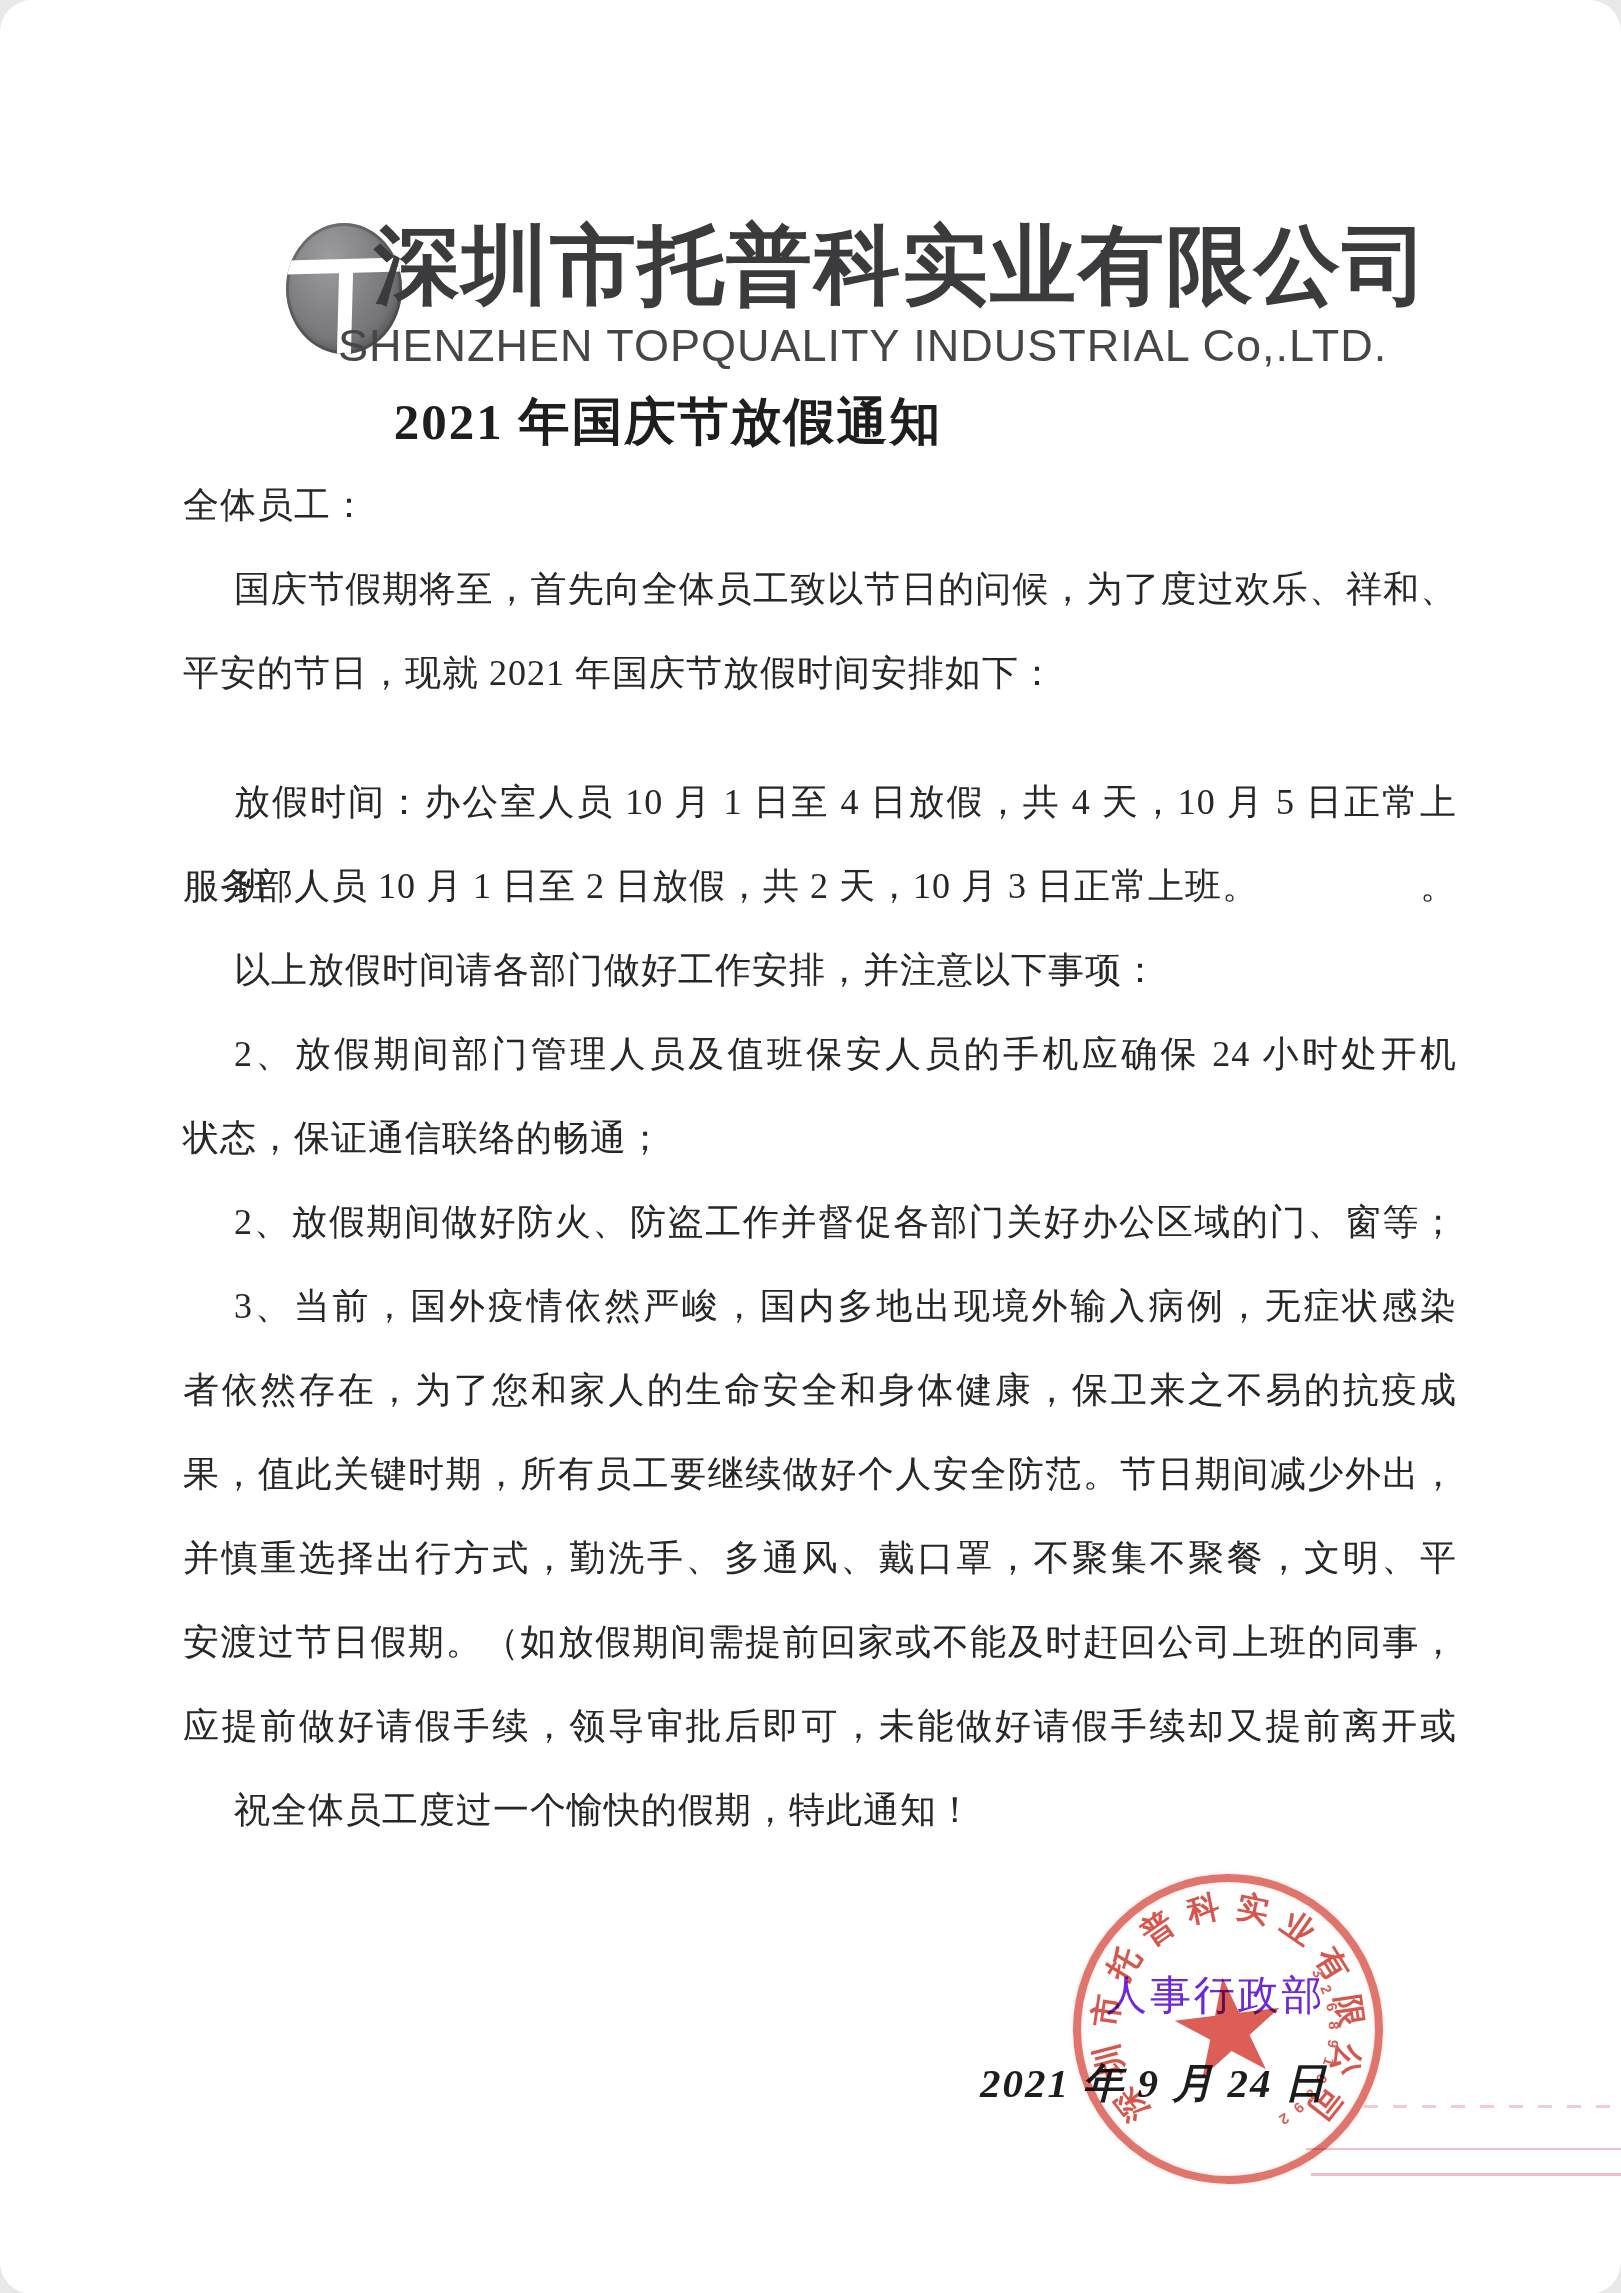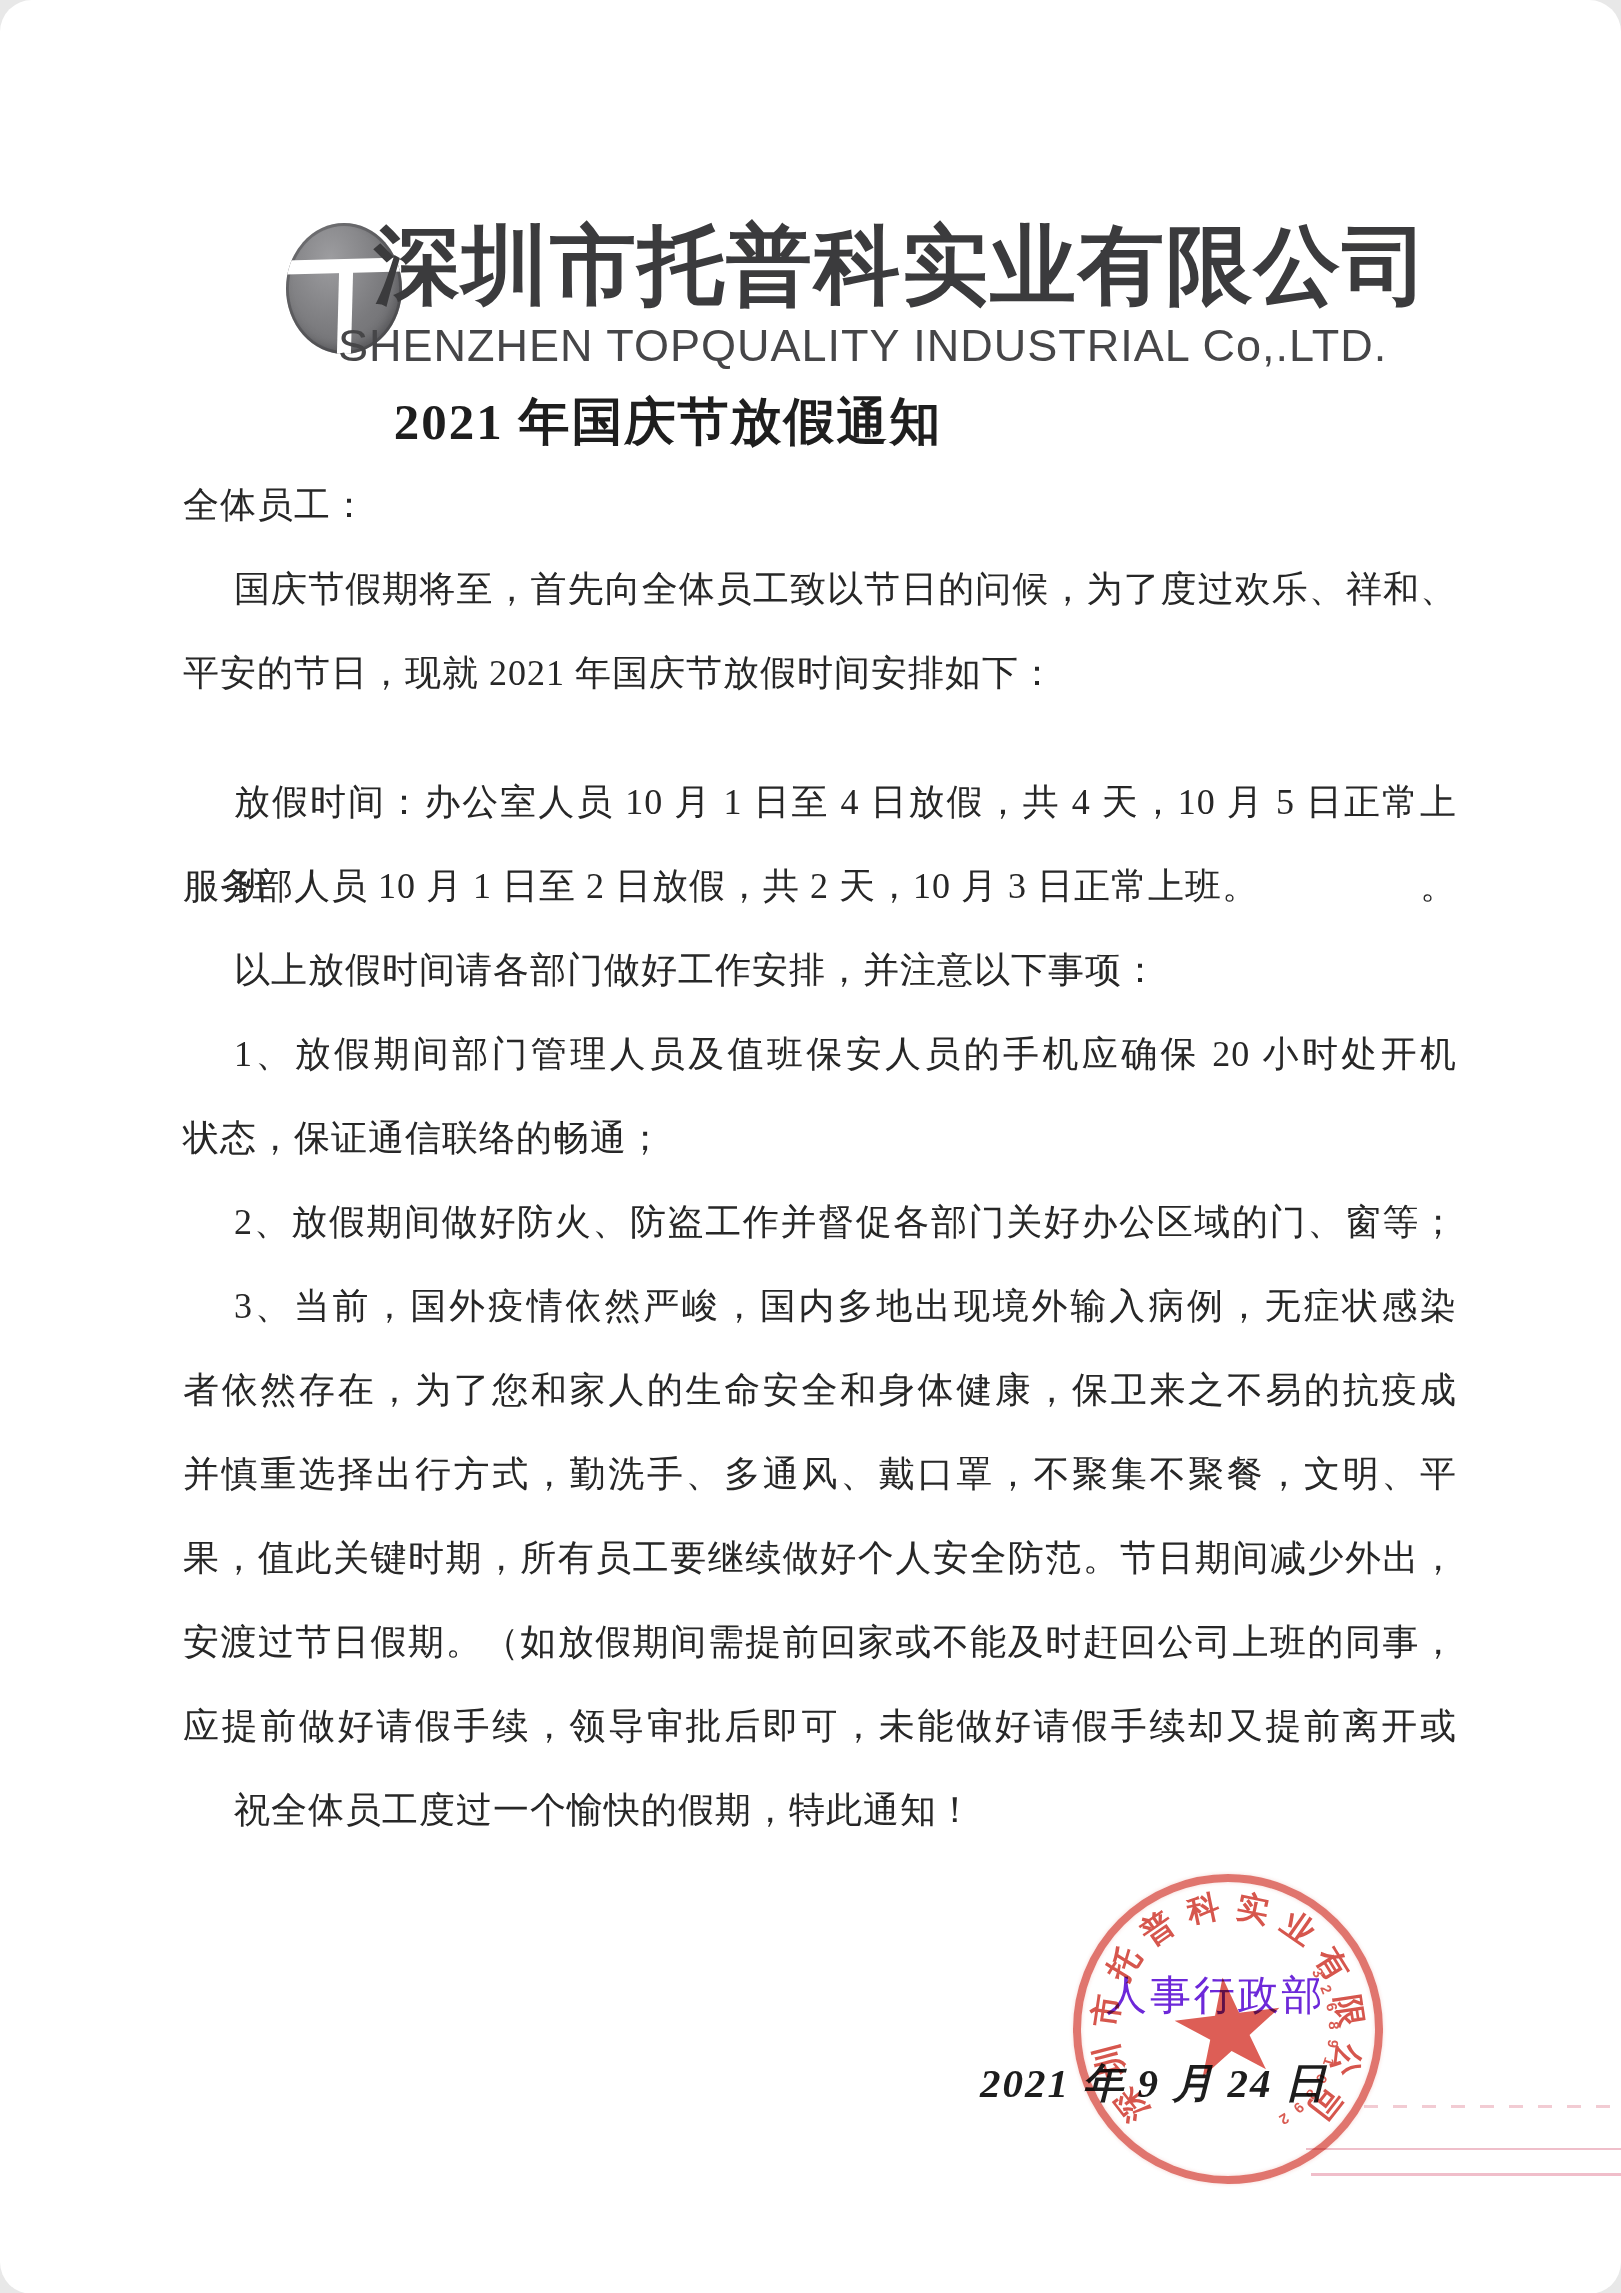--- a/index.html
+++ b/index.html
@@ -109,27 +109,27 @@
   <div class="company-en">SHENZHEN TOPQUALITY INDUSTRIAL Co,.LTD.</div>
   <div class="notice-title">2021 年国庆节放假通知</div>
 
   <div class="body-text">
     <div class="bline">全体员工：</div>
     <div class="bline indent justify">国庆节假期将至，首先向全体员工致以节日的问候，为了度过欢乐、祥和、</div>
     <div class="bline">平安的节日，现就 2021 年国庆节放假时间安排如下：</div>
     <div class="bline indent justify gapbefore">放假时间：办公室人员 10 月 1 日至 4 日放假，共 4 天，10 月 5 日正常上班。</div>
     <div class="bline">服务部人员 10 月 1 日至 2 日放假，共 2 天，10 月 3 日正常上班。</div>
     <div class="bline indent">以上放假时间请各部门做好工作安排，并注意以下事项：</div>
-    <div class="bline indent justify">1、放假期间部门管理人员及值班保安人员的手机应确保 20 小时处开机</div>
+    <div class="bline indent justify">2、放假期间部门管理人员及值班保安人员的手机应确保 24 小时处开机</div>
     <div class="bline">状态，保证通信联络的畅通；</div>
     <div class="bline indent justify">2、放假期间做好防火、防盗工作并督促各部门关好办公区域的门、窗等；</div>
     <div class="bline indent justify">3、当前，国外疫情依然严峻，国内多地出现境外输入病例，无症状感染</div>
     <div class="bline justify">者依然存在，为了您和家人的生命安全和身体健康，保卫来之不易的抗疫成</div>
+    <div class="bline justify">果，值此关键时期，所有员工要继续做好个人安全防范。节日期间减少外出，</div>
     <div class="bline justify">并慎重选择出行方式，勤洗手、多通风、戴口罩，不聚集不聚餐，文明、平</div>
-    <div class="bline justify">果，值此关键时期，所有员工要继续做好个人安全防范。节日期间减少外出，</div>
     <div class="bline justify">安渡过节日假期。（如放假期间需提前回家或不能及时赶回公司上班的同事，</div>
     <div class="bline justify">应提前做好请假手续，领导审批后即可，未能做好请假手续却又提前离开或</div>
     <div class="bline indent">祝全体员工度过一个愉快的假期，特此通知！</div>
   </div>
 
   <div class="signoff-dept">人事行政部</div>
   <div class="signoff-date">2021 年 9 月 24 日</div>
 
   <div class="stamp">
     <div class="ring"></div>

